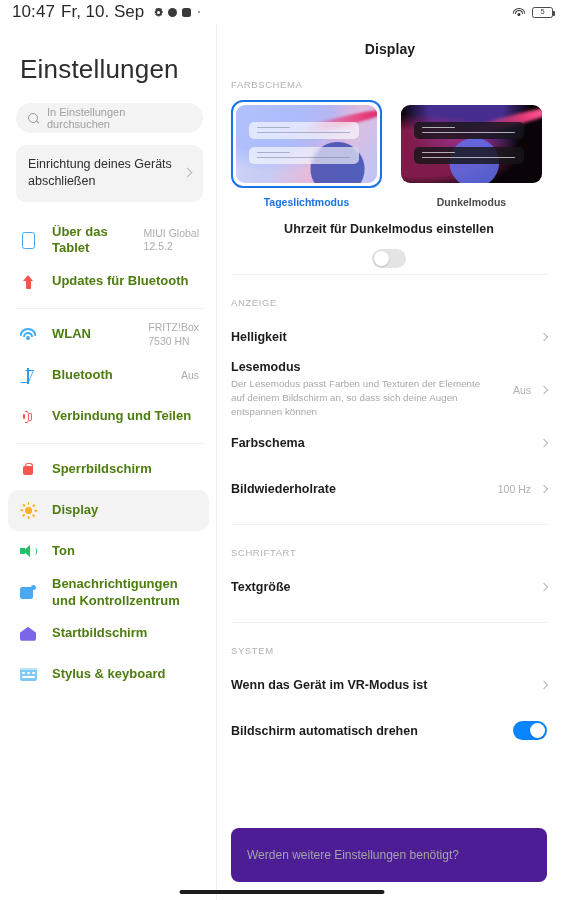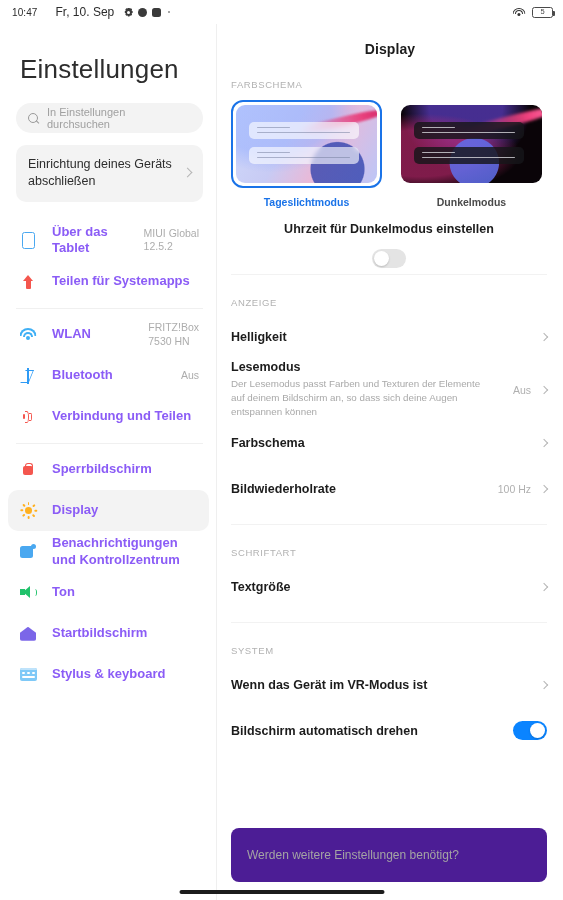--- a/index.html
+++ b/index.html
@@ -13,22 +13,22 @@
   }
   .screen { position:relative; width:563px; height:900px; display:flex; background:#fff; }
 
   
   .statusbar {
     position:absolute; top:0; left:0; width:563px; height:24px;
     display:flex; align-items:center; z-index:50;
     padding:0 10px 0 12px; font-size:11px; color:#2b2b2b;
   }
   .sb-left { display:flex; align-items:center; gap:6px; }
-  .sb-time { font-size:10px; font-weight:400; letter-spacing:0.1px; }
-  .sb-date { font-size:12px;margin-left:12px; }
+  .sb-time { font-size:17px; font-weight:400; letter-spacing:0.1px; }
+  .sb-date { font-size:17px; }
   .sb-icons { display:flex; align-items:center; gap:5px; margin-left:4px; }
   .ic-gear { width:9px; height:9px; position:relative; }
   .ic-gear:before{ content:""; position:absolute; inset:0;
     background:#3a3a3a;
     clip-path:polygon(42% 0,58% 0,63% 12%,76% 8%,88% 22%,82% 34%,94% 42%,94% 58%,82% 66%,88% 78%,76% 92%,63% 88%,58% 100%,42% 100%,37% 88%,24% 92%,12% 78%,18% 66%,6% 58%,6% 42%,18% 34%,12% 22%,24% 8%,37% 12%);
     border-radius:1px; }
   .ic-gear:after{ content:""; position:absolute; left:3px; top:3px; width:3px; height:3px; background:#fff; border-radius:50%; }
   .ic-dot { width:9px; height:9px; border-radius:50%; background:#3a3a3a; }
   .ic-sq { width:9px; height:9px; border-radius:2.5px; background:#3a3a3a; }
   .ic-tiny { width:2px; height:2px; border-radius:50%; background:#8a8a8a; margin-left:2px; }
@@ -68,21 +68,21 @@
   .chev.sm { width:6px; height:6px; border-width:1.3px; }
 
   .menu { margin-top:12px; }
   .menu-group { padding:6px 0; position:relative; }
   .menu-group + .menu-group:before { content:""; position:absolute; top:0; left:16px; right:14px;
      height:1px; background:#f0f0f0; }
   .mi { display:flex; align-items:center; min-height:41px; margin:0 8px; padding:4px 10px 4px 10px;
      border-radius:10px; gap:14px; }
   .mi.selected { background:#f3f3f3; }
   .mi-icon { width:20px; flex:0 0 20px; display:flex; align-items:center; justify-content:center; }
-  .mi-label { font-size:13px; font-weight:700; color:#8b5cf6; line-height:1.28; flex:1; }
+  .mi-label { font-size:13px; font-weight:700; color:#4d7c0f; line-height:1.28; flex:1; }
   .mi-value { font-size:10.5px; color:#adadad; text-align:left; line-height:1.3; white-space:pre-line; }
 
   
   .i-tablet { width:13px; height:17px; border:1.7px solid #4aa8f0; border-radius:2.5px; }
   .i-update { width:16px; height:16px; position:relative; }
   .i-update:before { content:""; position:absolute; left:5.5px; top:5px; width:5px; height:10px; background:#f4564e; border-radius:1px; }
   .i-update:after { content:""; position:absolute; left:2.5px; top:1px; width:0; height:0;
      border-left:5.5px solid transparent; border-right:5.5px solid transparent; border-bottom:6px solid #f4564e; }
   .i-shield { width:15px; height:16px; background:#21c26b; position:relative;
      clip-path:polygon(50% 0,100% 22%,100% 62%,50% 100%,0 62%,0 22%); }
@@ -242,21 +242,21 @@
               <span class="i-tablet"></span>
             </span>
           <span class="mi-label">Über das Tablet</span>
           <span class="mi-value">MIUI Global
 12.5.2</span>
         </div>
         <div class="mi">
           <span class="mi-icon">
               <span class="i-update"></span>
             </span>
-          <span class="mi-label">Teilen für Systemapps</span>
+          <span class="mi-label">Updates für Bluetooth</span>
         </div>
       </div>
 
       <div class="menu-group">
         <div class="mi">
           <span class="mi-icon">
             <span class="i-wifi">
                 <span class="a1"></span>
                 <span class="a2"></span>
                 <span class="a3"></span>
@@ -302,31 +302,31 @@
                 <span class="ray" style="transform: rotate(180deg);"></span>
                 <span class="ray" style="transform: rotate(225deg);"></span>
                 <span class="ray" style="transform: rotate(270deg);"></span>
                 <span class="ray" style="transform: rotate(315deg);"></span>
               </span>
           </span>
           <span class="mi-label">Display</span>
         </div>
         <div class="mi">
           <span class="mi-icon">
-              <span class="i-notif"></span>
-            </span>
-          <span class="mi-label">Benachrichtigungen und Kontrollzentrum</span>
-        </div>
-        <div class="mi">
-          <span class="mi-icon">
             <span class="i-speaker">
                 <span class="wv"></span>
               </span>
           </span>
           <span class="mi-label">Ton</span>
+        </div>
+        <div class="mi">
+          <span class="mi-icon">
+              <span class="i-notif"></span>
+            </span>
+          <span class="mi-label">Benachrichtigungen und Kontrollzentrum</span>
         </div>
         <div class="mi">
           <span class="mi-icon">
               <span class="i-home"></span>
             </span>
           <span class="mi-label">Startbildschirm</span>
         </div>
         <div class="mi">
           <span class="mi-icon">
             <span class="i-kb">

